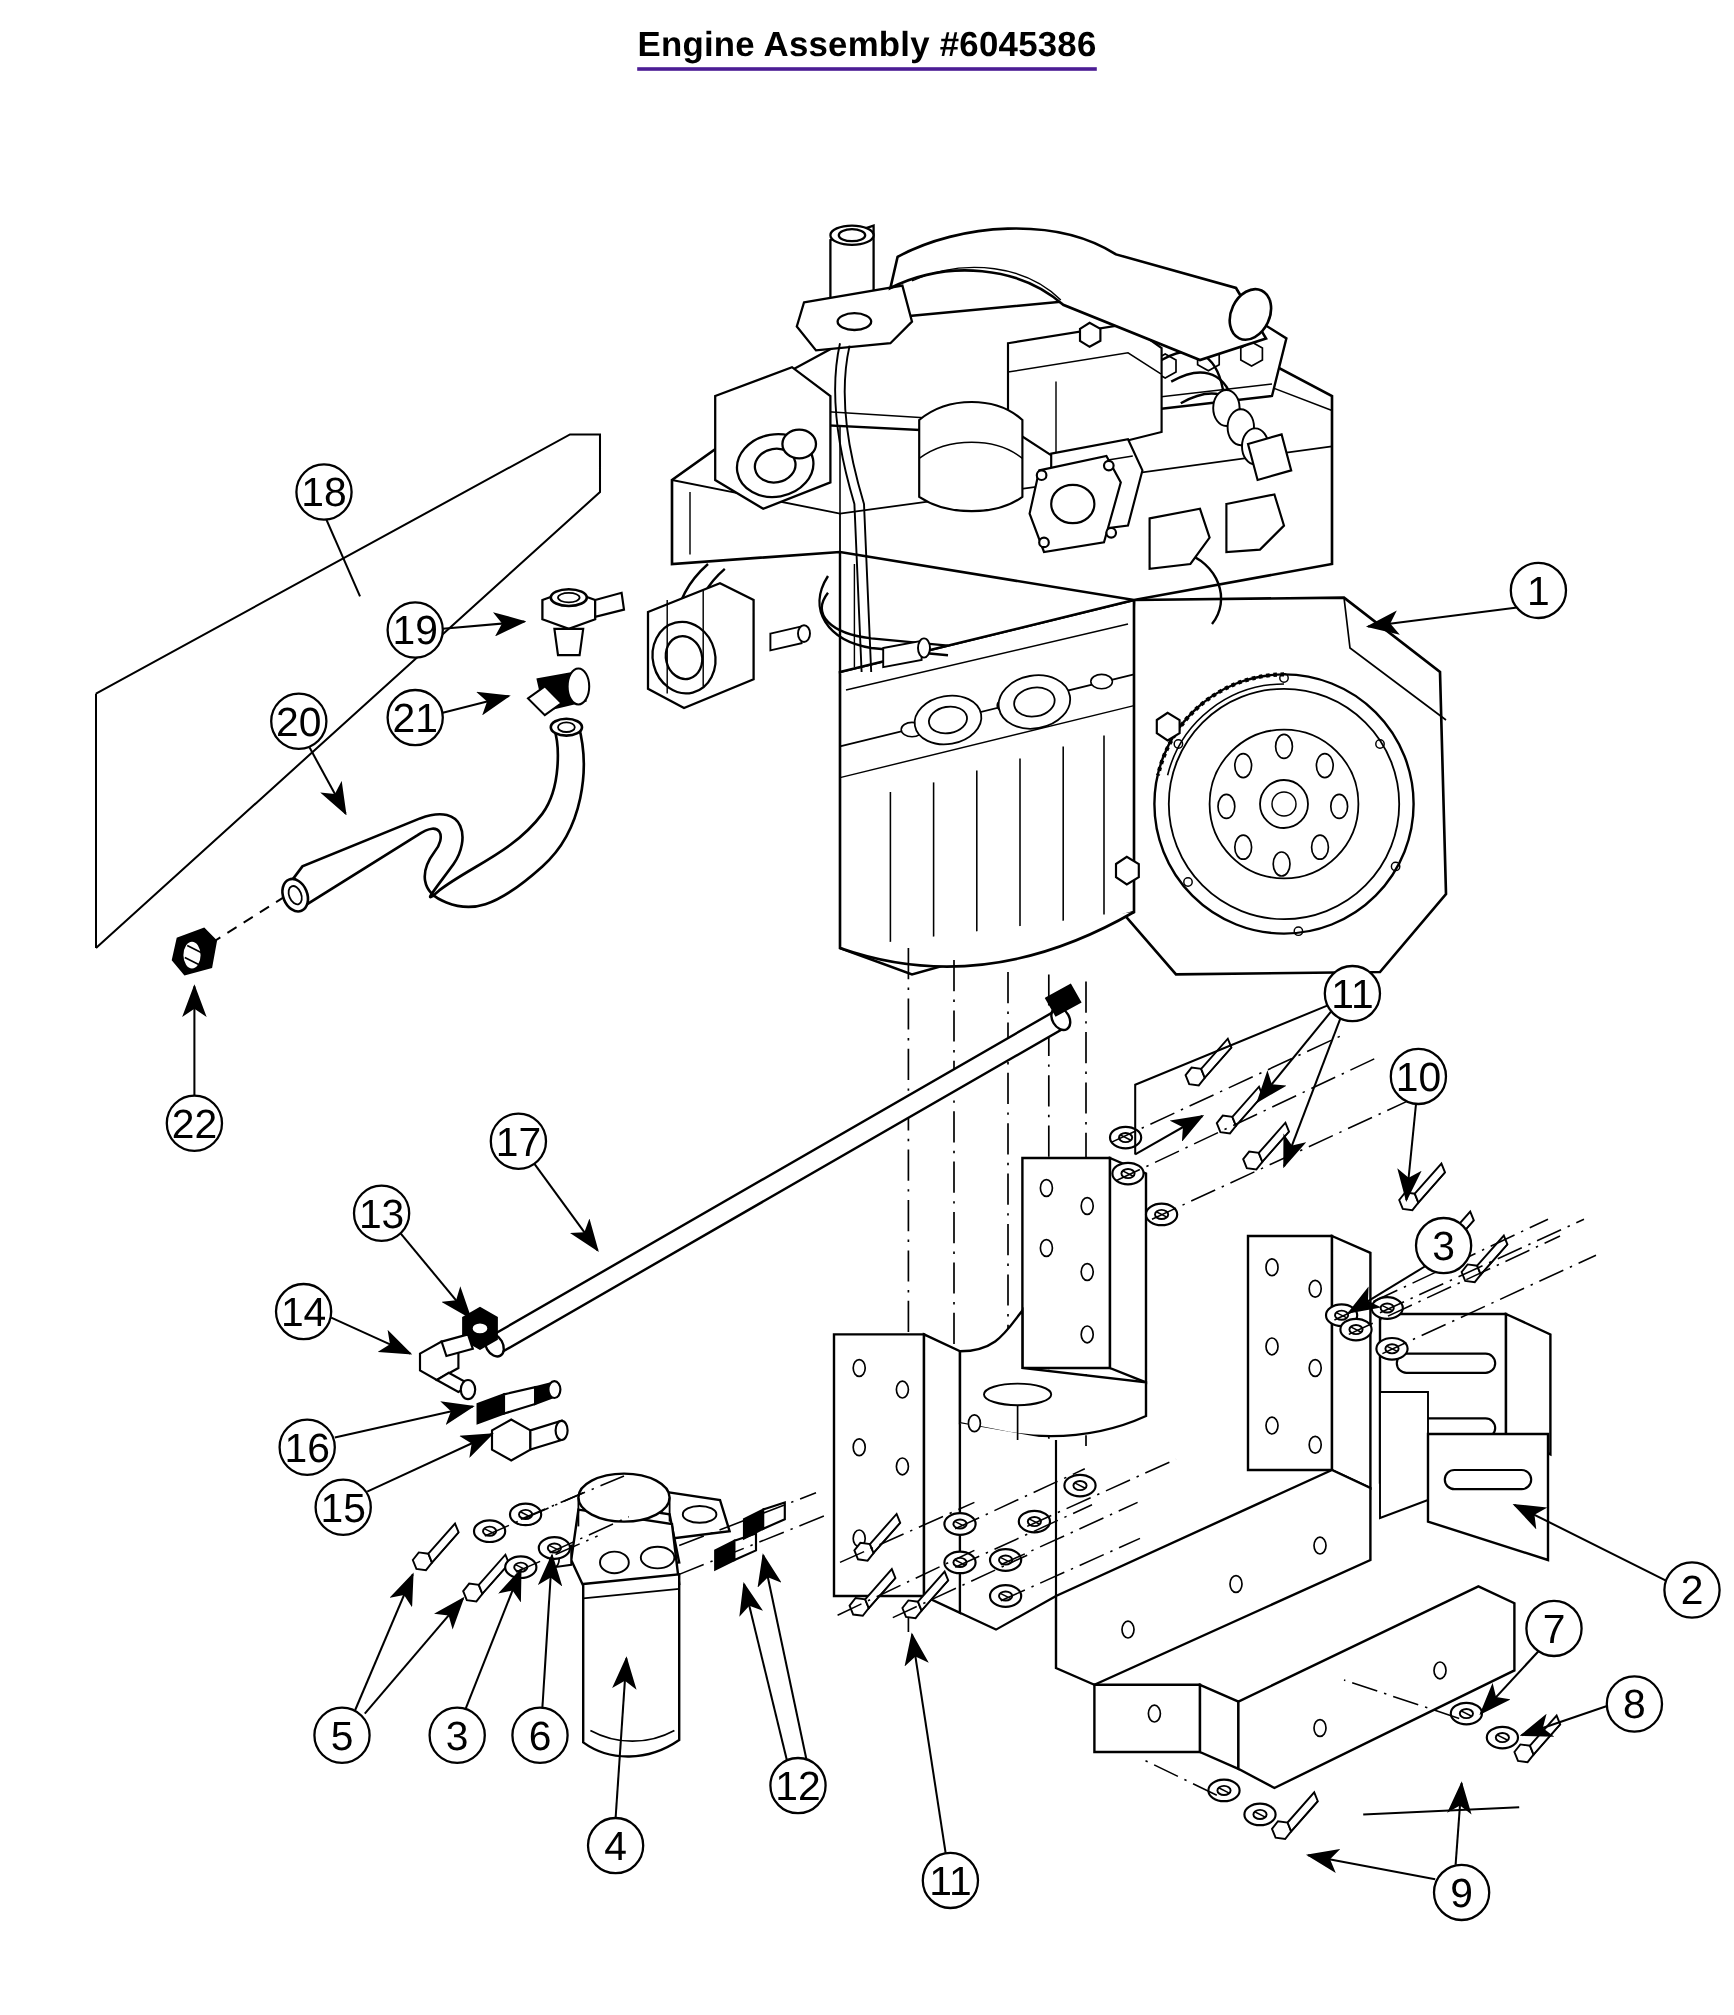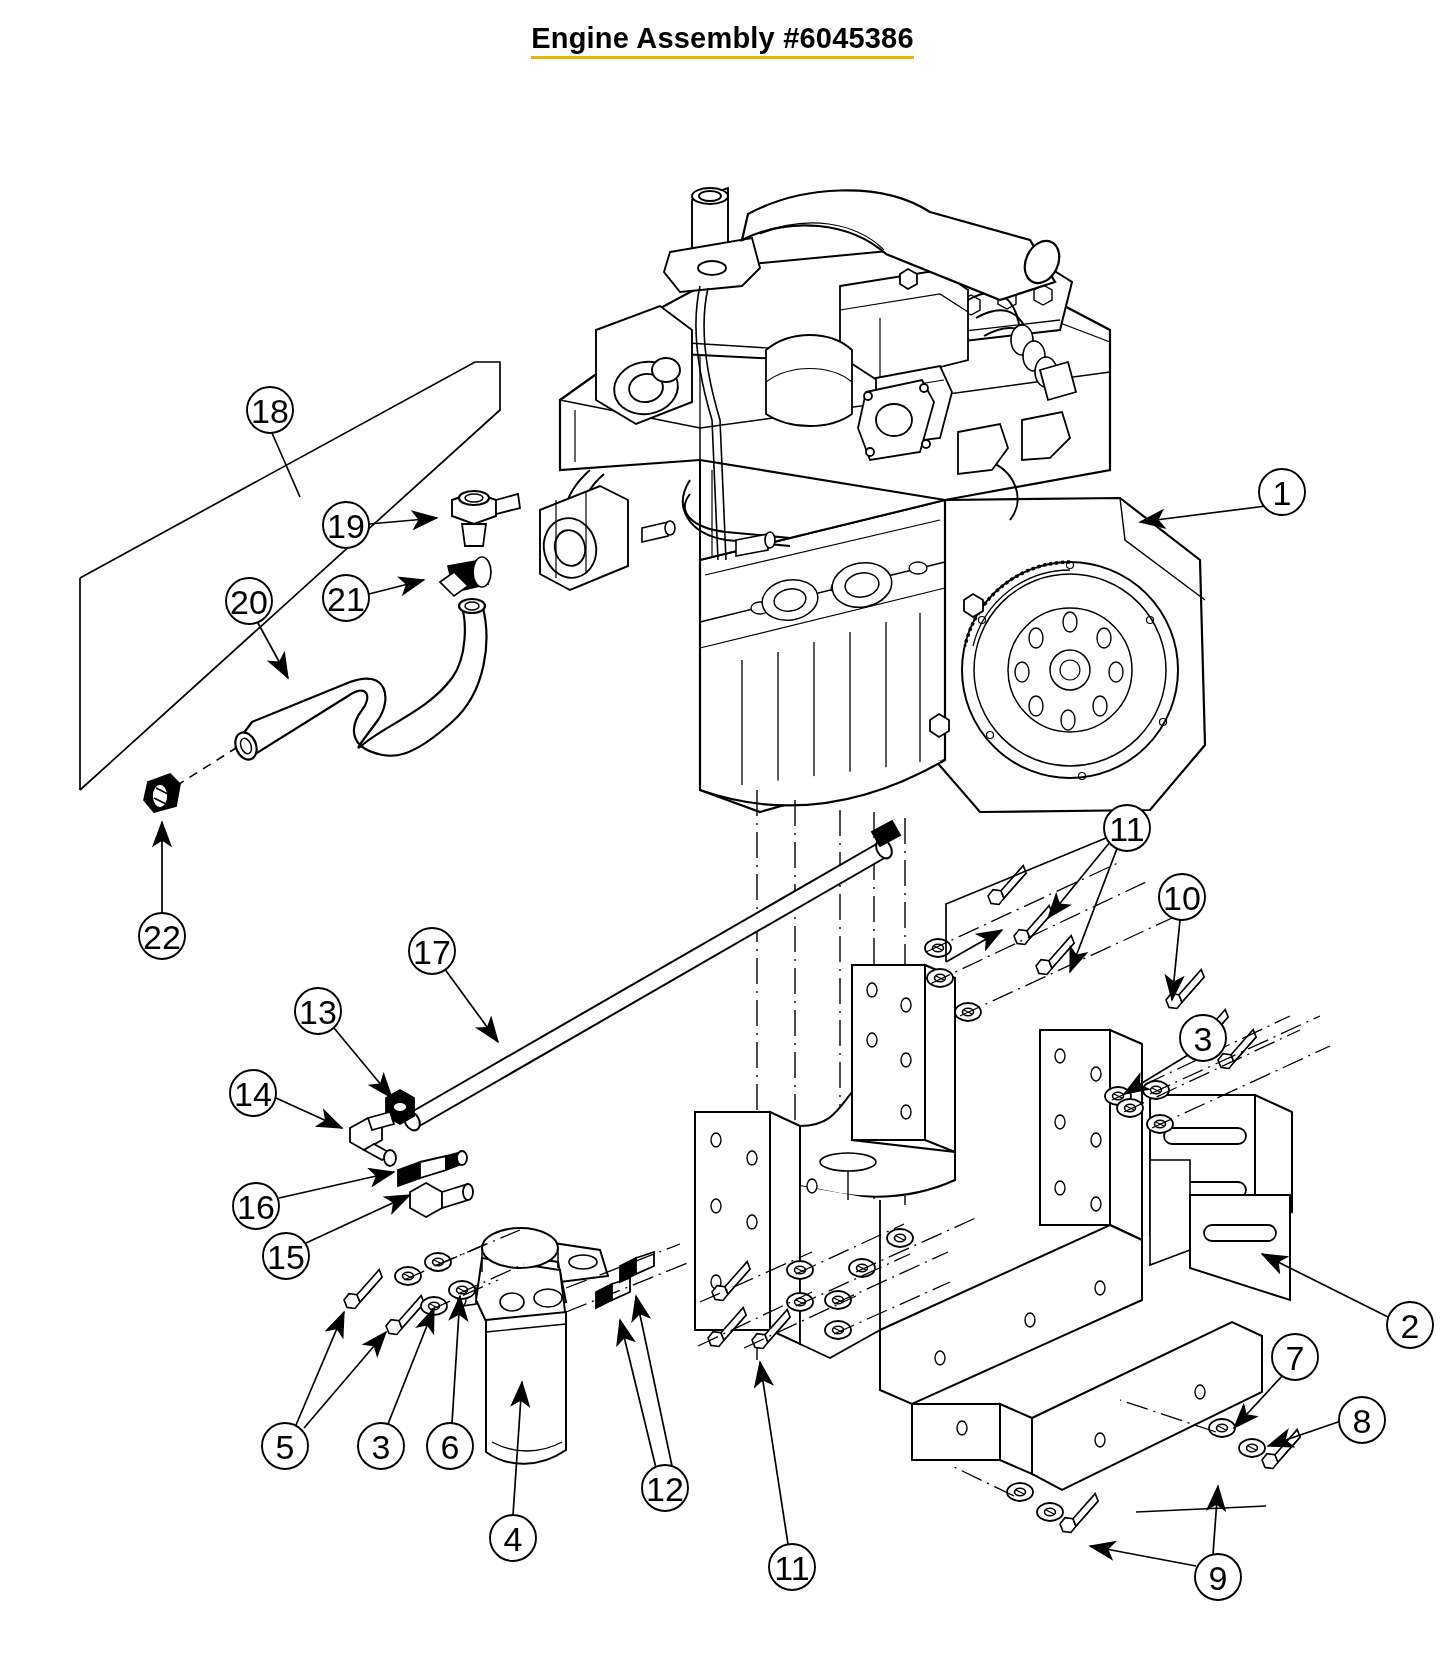--- a/index.html
+++ b/index.html
@@ -1,20 +1,20 @@
 <!DOCTYPE html>
 <html><head>
 <meta charset="utf-8">
 <style>
   html,body{margin:0;padding:0;background:#ffffff;}
   body{width:1445px;height:1679px;position:relative;overflow:hidden;
        font-family:"Liberation Sans",sans-serif;color:#000;}
   #title{position:absolute;left:0;top:22px;width:100%;text-align:center;
          font-size:29px;font-weight:bold;letter-spacing:.2px;}
-  #title span{border-bottom:3px solid #eab308;padding-bottom:2px;}
+  #title span{border-bottom:3px solid #4c1d95;padding-bottom:2px;}
   #canvas{position:absolute;left:0;top:0;width:1445px;height:1679px;}
   .cal-num{font-family:"Liberation Sans",sans-serif;font-size:34px;font-weight:400;}
 </style>
 </head>
 <body>
 
 <div id="title"><span>Engine Assembly #6045386</span></div>
 
 <svg id="canvas" viewBox="0 0 1445 1679" xmlns="http://www.w3.org/2000/svg">
 

